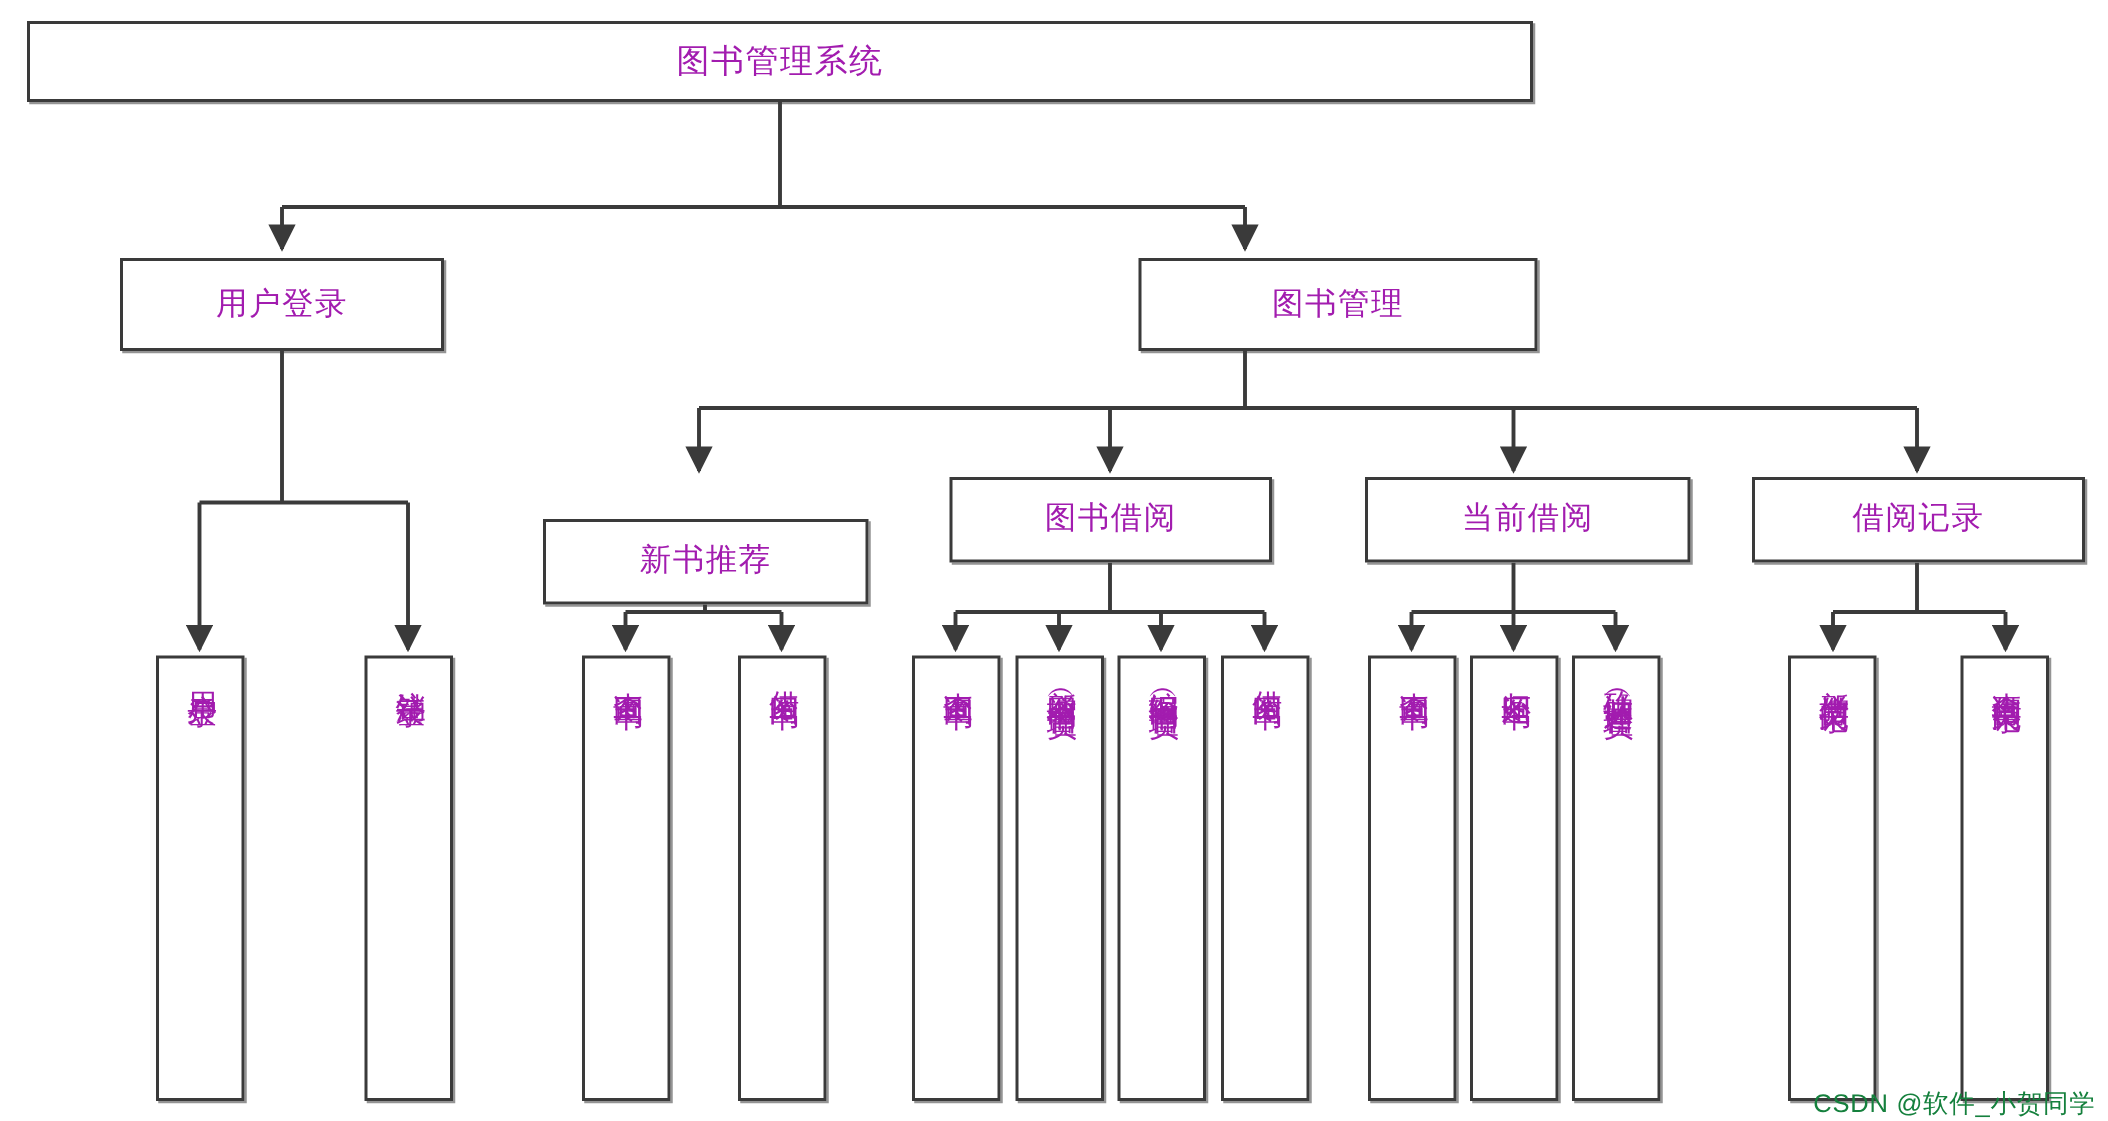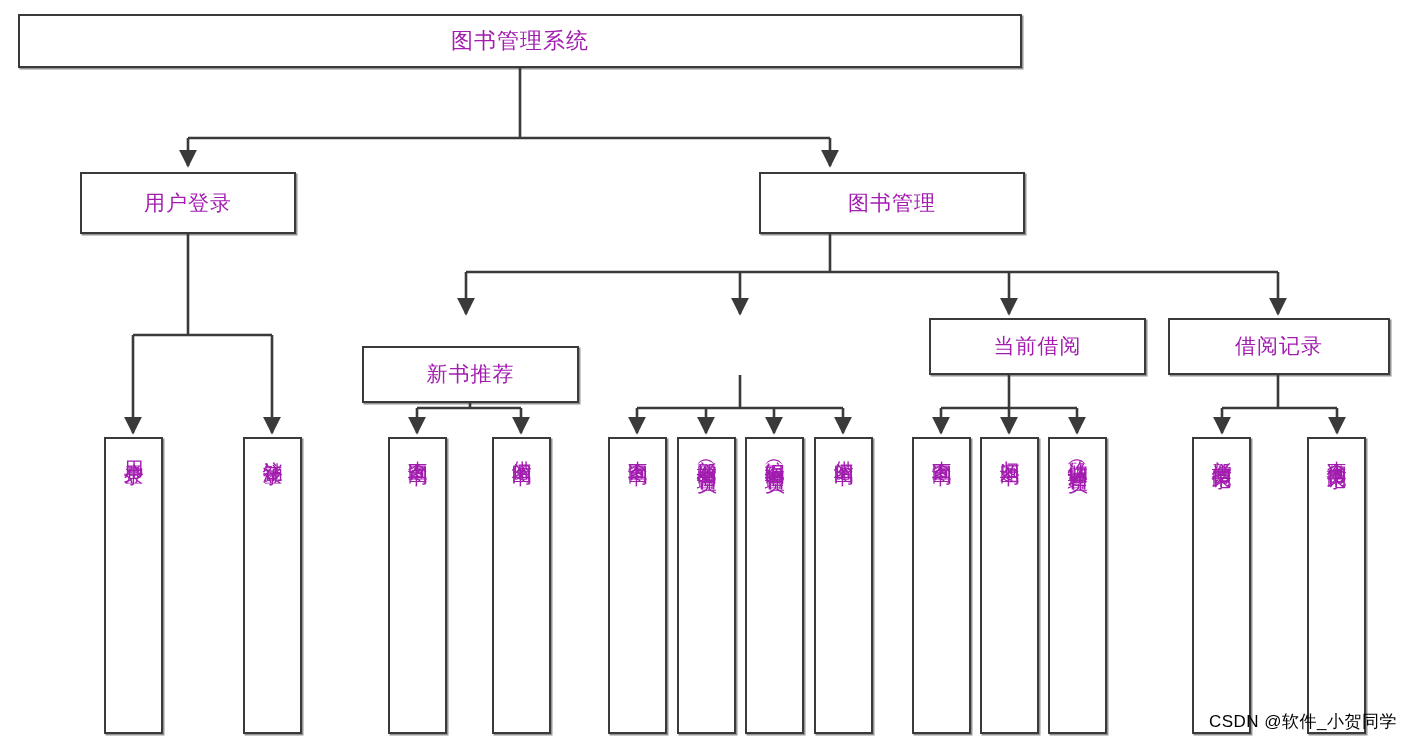--- a/index.html
+++ b/index.html
@@ -52,23 +52,23 @@
     text-orientation: upright;
     font-size: 20px;
     line-height: 1.28;
     letter-spacing: 2px;
     white-space: nowrap;
   }
   .node.root .label { font-size: 22px; }
   .watermark {
     position: absolute;
     right: 8px;
-    bottom: 14px;
+    bottom: 0;
     font-size: 17px;
-    color: #000000;
+    color: #15803d;
     letter-spacing: 0.5px;
     white-space: nowrap;
   }
 </style>
 </head>
 <body>
 
 <div id="canvas">
 
   <svg id="wires" viewBox="0 0 1405 747" xmlns="http://www.w3.org/2000/svg">
@@ -128,21 +128,24 @@
   <div class="node" style="left:80px; top:172px; width:216px; height:62px;">
     <span class="label">用户登录</span>
   </div>
   <div class="node" style="left:711px; top:172px; width:266px; height:62px;margin-left:48px;">
     <span class="label">图书管理</span>
   </div>
 
   <div class="node" style="left:362px; top:318px; width:217px; height:57px;margin-top:28px;">
     <span class="label">新书推荐</span>
   </div>
-  <div class="node" style="left:929px; top:318px; width:217px; height:57px;">
+  <div class="node" style="left:633px; top:318px; width:215px; height:57px;">
+    <span class="label">图书借阅</span>
+  </div>
+  <div class="node" style="left:910px; top:318px; width:217px; height:57px;">
     <span class="label">当前借阅</span>
   </div>
   <div class="node" style="left:1168px; top:318px; width:222px; height:57px;text-align:right;">
     <span class="label">借阅记录</span>
   </div>
 
   <div class="node leaf" style="left:104px; top:437px; width:59px; height:297px;">
     <span class="label">用户登录</span>
   </div>
   <div class="node leaf" style="left:243px; top:437px; width:59px; height:297px;">

